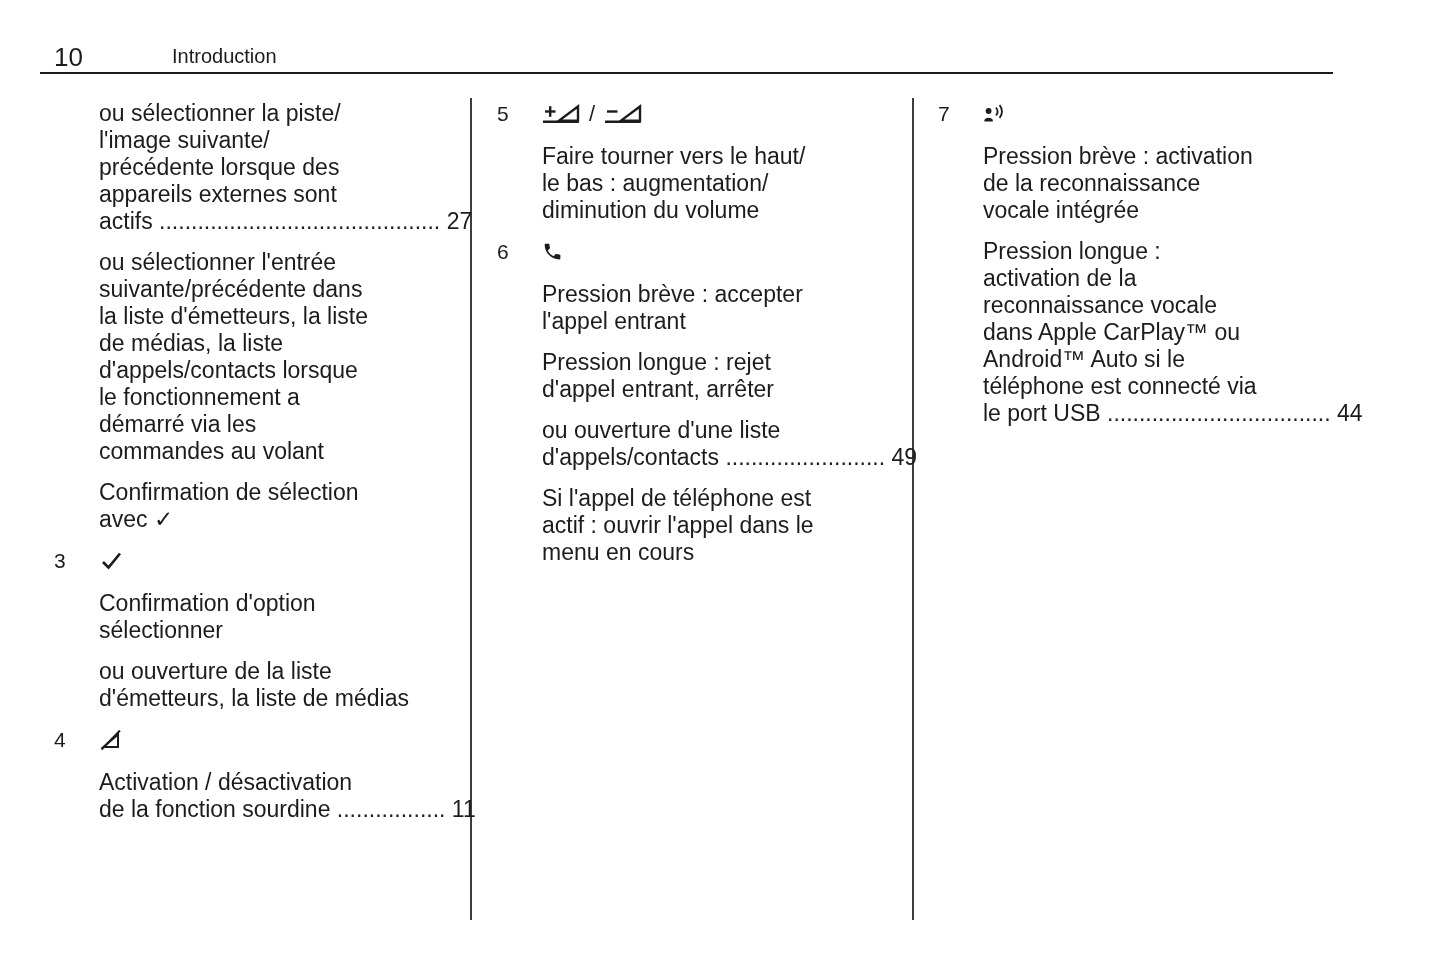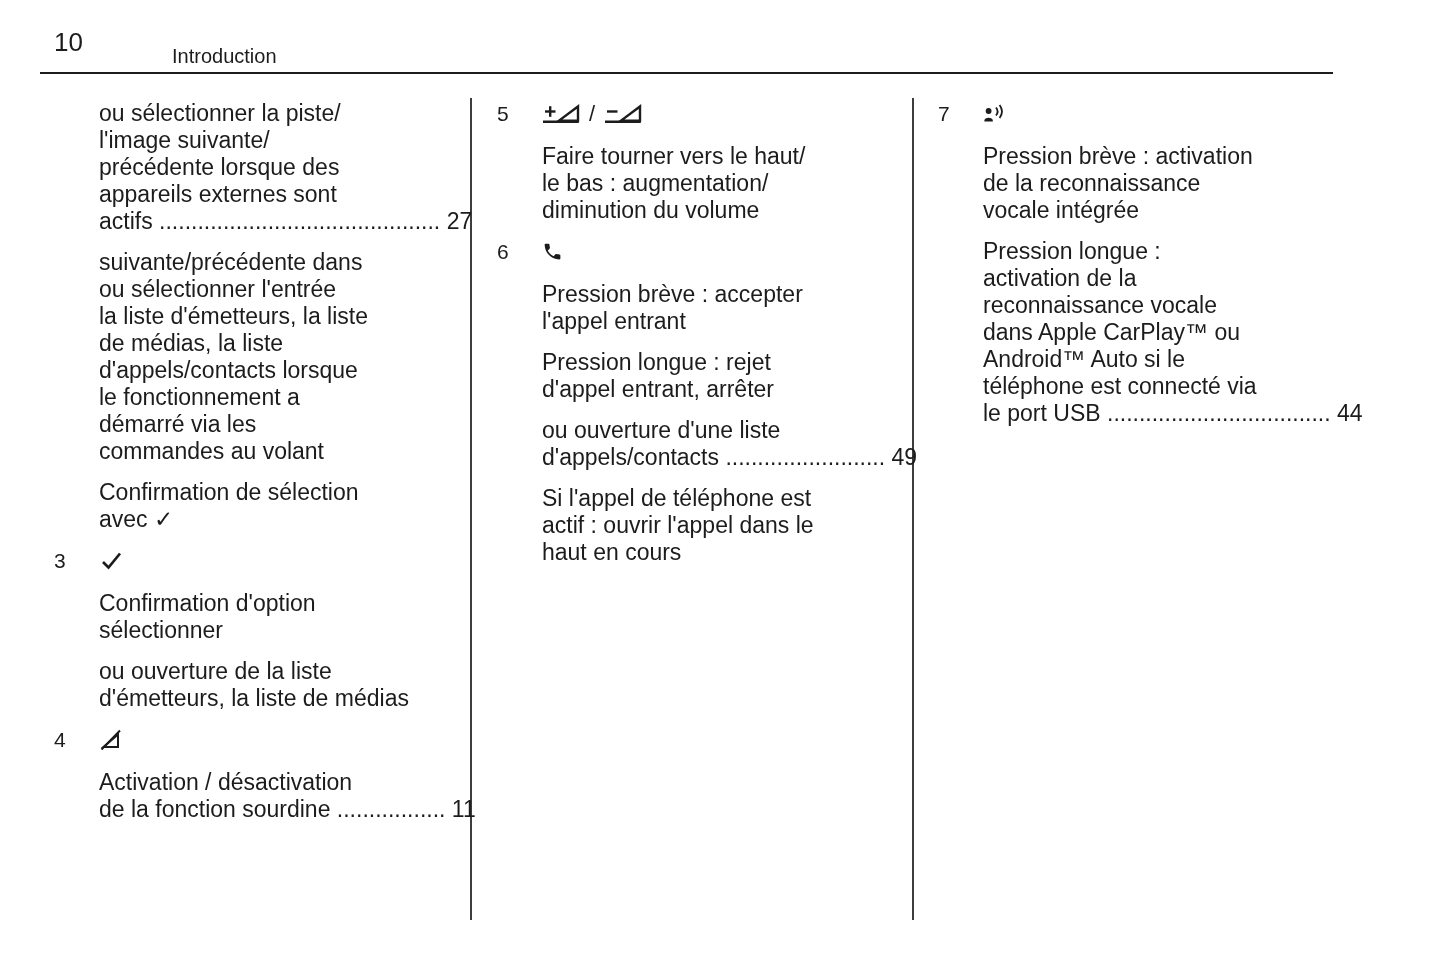--- a/index.html
+++ b/index.html
@@ -1,19 +1,19 @@
 <!DOCTYPE html>
 <html><head>
 <meta charset="utf-8">
 <style>
   html,body{margin:0;padding:0;background:#fff;}
   body{width:1445px;height:966px;position:relative;overflow:hidden;
        font-family:"Liberation Sans","DejaVu Sans",sans-serif;color:#1c1c1c;}
   .page{position:absolute;inset:0;background:#ffffff;}
-  .header-num{position:absolute;left:54px;top:27px;font-size:26px;line-height:30px;}
+  .header-num{position:absolute;left:54px;top:42px;font-size:26px;line-height:30px;}
   .header-title{position:absolute;left:172px;top:41px;font-size:20px;line-height:30px;}
   .header-rule{position:absolute;left:40px;top:72px;width:1293px;height:2px;background:#1d1d1d;}
   .sep{position:absolute;top:98px;height:822px;width:2px;background:#3d3d3d;}
   .sep1{left:470px;}
   .sep2{left:912px;}
   .col{position:absolute;top:100px;}
   .col1{left:54px;width:412px;}
   .col2{left:497px;width:402px;}
   .col3{left:938px;width:400px;}
   .item{display:flex;align-items:flex-start;}
@@ -39,22 +39,22 @@
         <div class="gutter"></div>
         <div class="content">
           <div class="para">
             <div class="line">ou sélectionner la piste/</div>
             <div class="line">l'image suivante/</div>
             <div class="line">précédente lorsque des</div>
             <div class="line">appareils externes sont</div>
             <div class="line">actifs ............................................ 27</div>
           </div>
           <div class="para">
+            <div class="line">ou sélectionner l'entrée</div>
             <div class="line">suivante/précédente dans</div>
-            <div class="line">ou sélectionner l'entrée</div>
             <div class="line">la liste d'émetteurs, la liste</div>
             <div class="line">de médias, la liste</div>
             <div class="line">d'appels/contacts lorsque</div>
             <div class="line">le fonctionnement a</div>
             <div class="line">démarré via les</div>
             <div class="line">commandes au volant</div>
           </div>
           <div class="para">
             <div class="line">Confirmation de sélection</div>
             <div class="line">avec ✓</div>
@@ -146,21 +146,21 @@
             <div class="line">Pression longue : rejet</div>
             <div class="line">d'appel entrant, arrêter</div>
           </div>
           <div class="para">
             <div class="line">ou ouverture d'une liste</div>
             <div class="line">d'appels/contacts ......................... 49</div>
           </div>
           <div class="para">
             <div class="line">Si l'appel de téléphone est</div>
             <div class="line">actif : ouvrir l'appel dans le</div>
-            <div class="line">haut en cours</div>
+            <div class="line">menu en cours</div>
           </div>
         </div>
       </div>
     </div>
   <div class="col col3">
       <div class="item">
         <div class="gutter">7</div>
         <div class="content">
           <div class="icon-row">
             <span>

